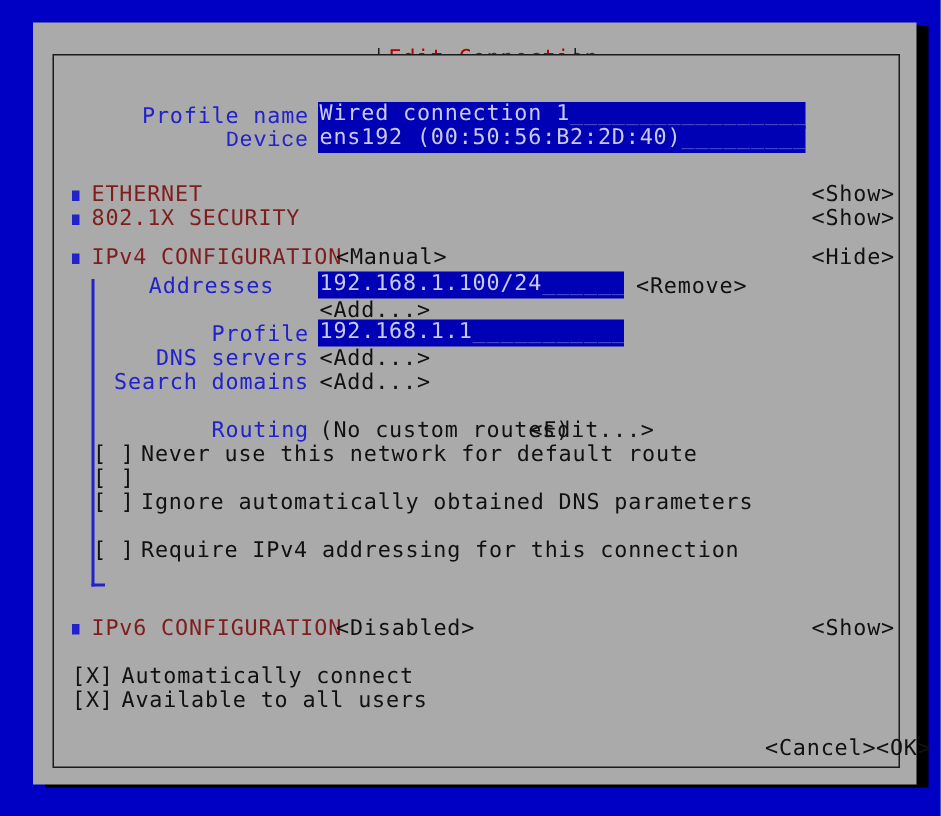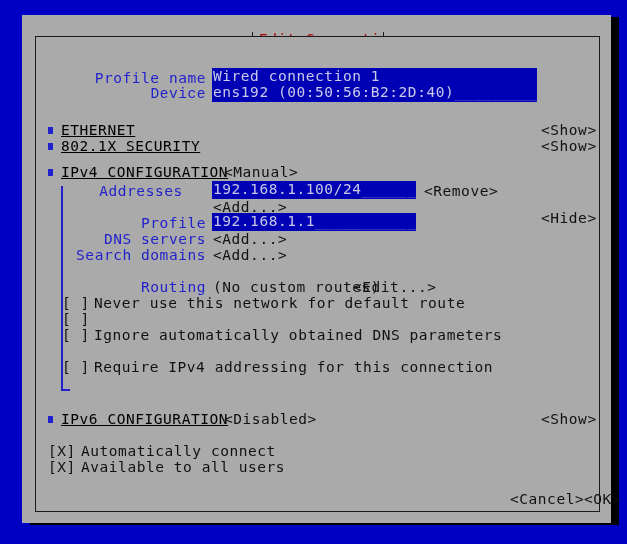--- a/index.html
+++ b/index.html
@@ -82,21 +82,21 @@
 
   
   .row {
     position: absolute;
     font-size: 14.5px;
     line-height: 16px;
     letter-spacing: 0.55px;
     white-space: pre;
     color: #000000;
   }
-  .lbl-blue { color: #000000; text-decoration: underline; }
+  .lbl-blue { color: #7f1d1d; }
   .lbl-dark { color: #111111; }
 
   .label-right {
     position: absolute;
     text-align: right;
     font-size: 14.5px;
     line-height: 16px;
     letter-spacing: 0.55px;
     white-space: pre;
     color: #2222cc;
@@ -173,21 +173,21 @@
     <div class="row lbl-blue" style="left:25px; top:85px;">ETHERNET</div>
     <div class="row lbl-dark" style="left:505px; top:85px;">&lt;Show&gt;</div>
 
     <div class="bullet" style="left:12px; top:106px;"></div>
     <div class="row lbl-blue" style="left:25px; top:101px;">802.1X SECURITY</div>
     <div class="row lbl-dark" style="left:505px; top:101px;">&lt;Show&gt;</div>
 
     <div class="bullet" style="left:12px; top:132px;"></div>
     <div class="row lbl-blue" style="left:25px; top:127px;">IPv4 CONFIGURATION</div>
     <div class="row lbl-dark" style="left:188px; top:127px;">&lt;Manual&gt;</div>
-    <div class="row lbl-dark" style="left:505px; top:127px;margin-top:46px;">&lt;Hide&gt;</div>
+    <div class="row lbl-dark" style="left:505px; top:127px;">&lt;Hide&gt;</div>
 
     <div id="ipv4-bracket"></div>
 
     <div class="label-right" style="left:40px; top:146px; width:130px;text-align:center;">Addresses</div>
     <div class="field" style="left:176px; top:144px; width:204px; height:18px;"><span>192.168.1.100/24</span><span class="fill">________</span></div>
     <div class="row lbl-dark" style="left:388px; top:146px;">&lt;Remove&gt;</div>
     <div class="row lbl-dark" style="left:177px; top:162px;">&lt;Add...&gt;</div>
 
     <div class="label-right" style="left:40px; top:178px; width:130px;">Profile</div>
     <div class="field" style="left:176px; top:176px; width:204px; height:18px;"><span>192.168.1.1</span><span class="fill">____________</span></div>

